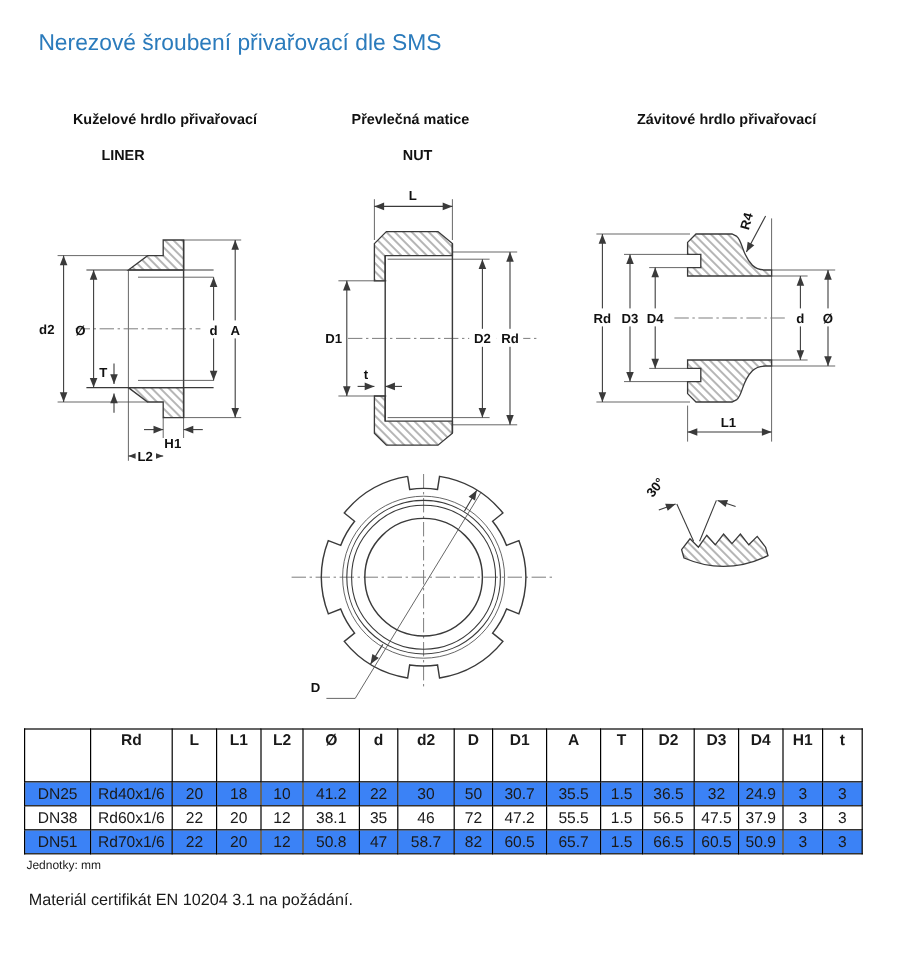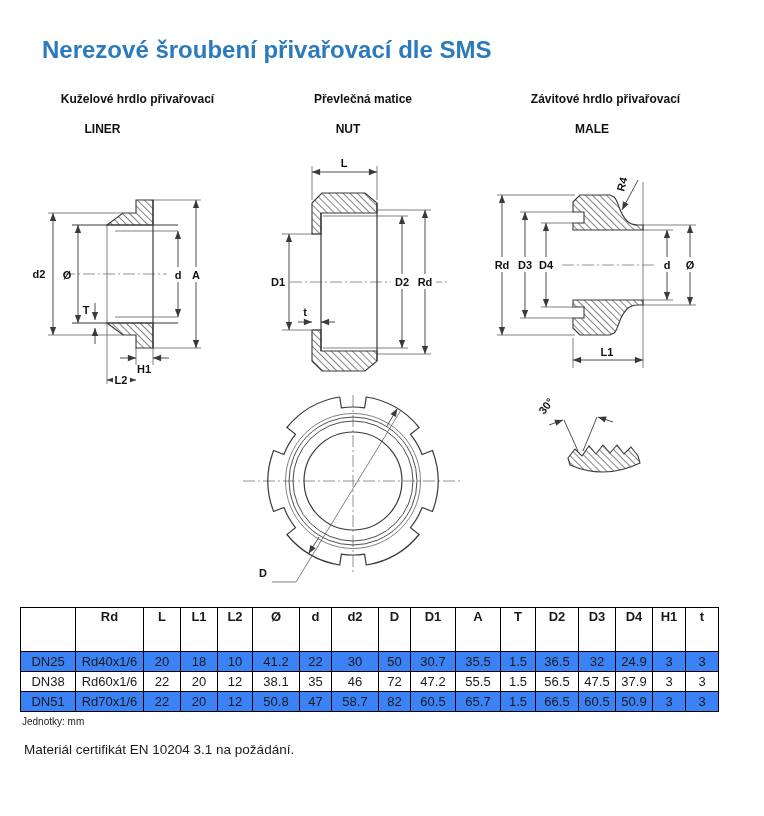--- a/index.html
+++ b/index.html
@@ -1,22 +1,22 @@
 <!DOCTYPE html>
 <html><head>
 <meta charset="utf-8">
 <style>
   html,body{margin:0;padding:0;background:#fff;}
   .page{position:relative;width:764px;height:816px;background:#ffffff;overflow:hidden;
         font-family:"Liberation Sans",sans-serif;color:#1a1a1a;}
-  .title{position:absolute;left:30px;top:24px;font-size:24px;font-weight:700;color:#2B7BBC;margin:12px;}
+  .title{position:absolute;left:30px;top:24px;font-size:19px;font-weight:400;color:#2B7BBC;margin:2px;}
   .sech{position:absolute;font-size:12px;font-weight:700;text-align:center;color:#111;}
   #h-liner{left:25px;top:92px;width:225px;}
   #c-liner{left:25px;top:122px;width:155px;}
-  #h-nut{left:272px;top:92px;width:140px;text-align:right;}
+  #h-nut{left:272px;top:92px;width:140px;}
   #c-nut{left:278px;top:122px;width:140px;}
   #h-male{left:498px;top:92px;width:215px;}
   #c-male{left:492px;top:122px;width:200px;}
   svg{position:absolute;overflow:visible;}
   #dw-liner{left:15px;top:152px;}
   #dw-nut{left:268px;top:150px;}
   #dw-male{left:480px;top:150px;}
   #dw-front{left:235px;top:385px;}
   #dw-serr{left:520px;top:388px;}
   .ol{fill:none;stroke:#3a3a3a;stroke-width:1.2;}
@@ -40,21 +40,20 @@
 
 <div class="page">
 
   <h1 class="title">Nerezové šroubení přivařovací dle SMS</h1>
 
   <div class="sech" id="h-liner">Kuželové hrdlo přivařovací</div>
   <div class="sech" id="c-liner">LINER</div>
   <div class="sech" id="h-nut">Převlečná matice</div>
   <div class="sech" id="c-nut">NUT</div>
   <div class="sech" id="h-male">Závitové hrdlo přivařovací</div>
-  <div class="sech" id="c-male">MALE</div>
 
   <svg id="dw-liner" width="200" height="245" viewBox="0 0 200 245">
     <defs>
       <marker id="aL" viewBox="0 0 10 8" refX="9.5" refY="4" markerWidth="10" markerHeight="8" orient="auto-start-reverse">
         <path d="M0.5,0.5 L9.5,4 L0.5,7.5 Z" fill="#3a3a3a"></path>
         </marker>
       <pattern id="hL" patternUnits="userSpaceOnUse" width="5" height="5" patternTransform="rotate(-45)">
         <line x1="2.5" y1="0" x2="2.5" y2="5" stroke="#666" stroke-width="0.8"></line>
         </pattern>
     </defs>

